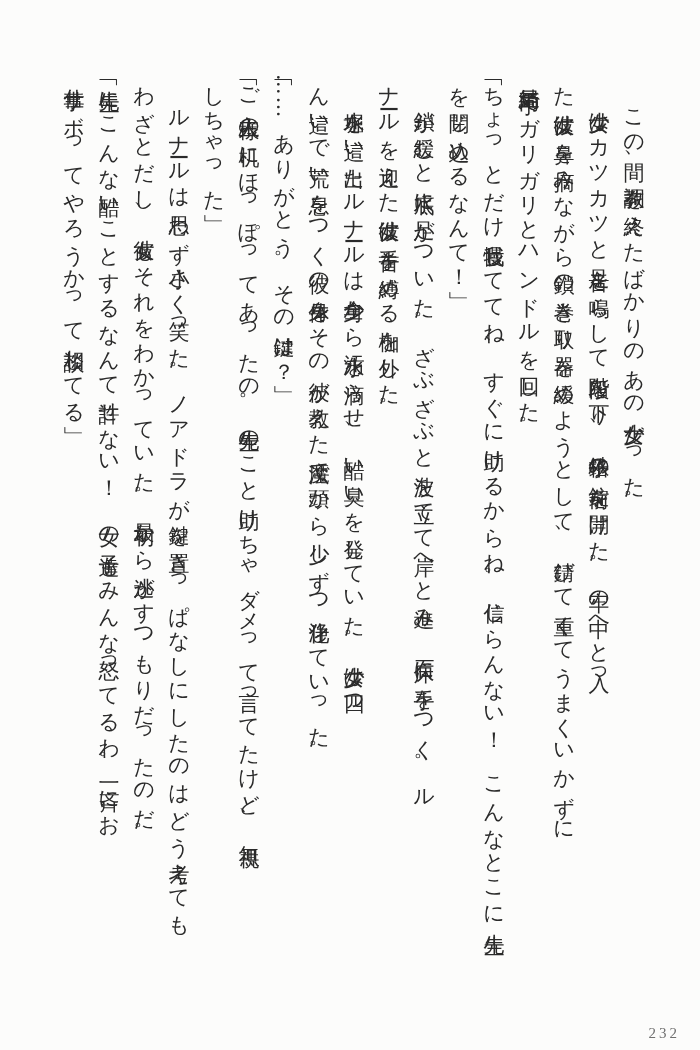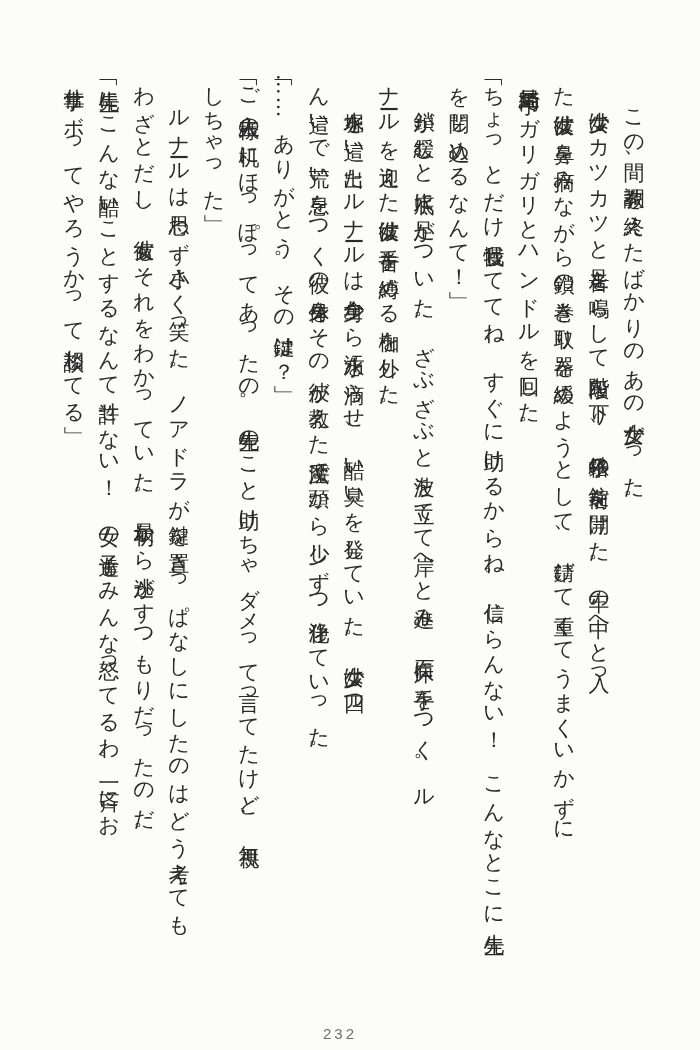--- a/index.html
+++ b/index.html
@@ -36,22 +36,22 @@
     height: 908px; 
   }
   .text-block p.line.indent {
     text-indent: 22.7px;
   }
   .page-number {
     position: absolute;
     bottom: 8px;
     left: 0;
     width: 680px; 
-    text-align: center;
-    font-family: Liberation Sans, sans-serif;
+    text-align: right;
+    font-family: Liberation Serif, serif;
     font-size: 15px;
     letter-spacing: 3px;
     color: #6f6f6f;
   }
 </style>
 </head>
 <body>
 
 <div class="page">
   <div class="text-block">

